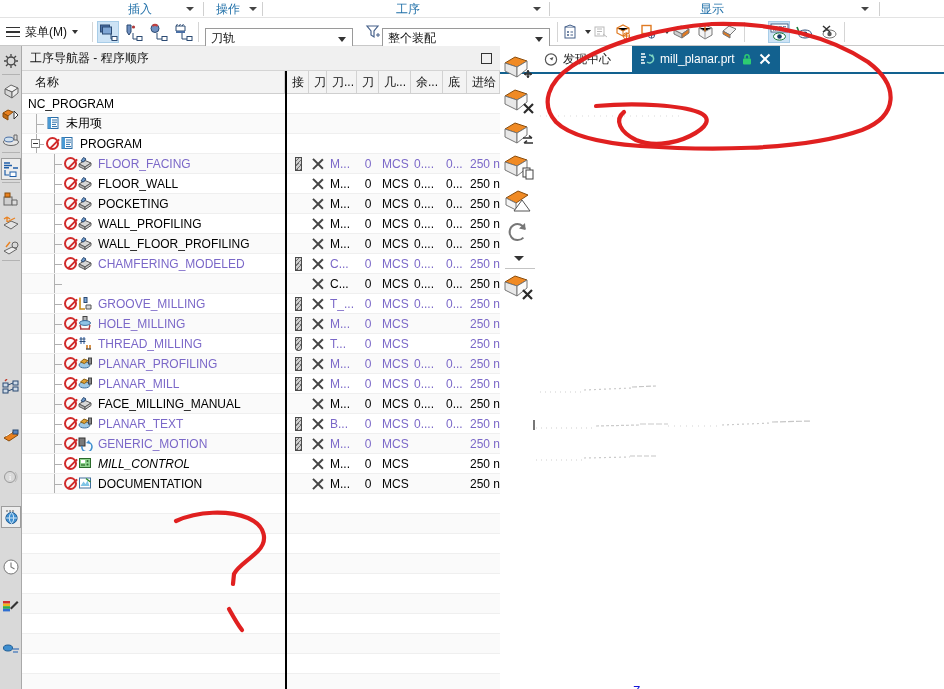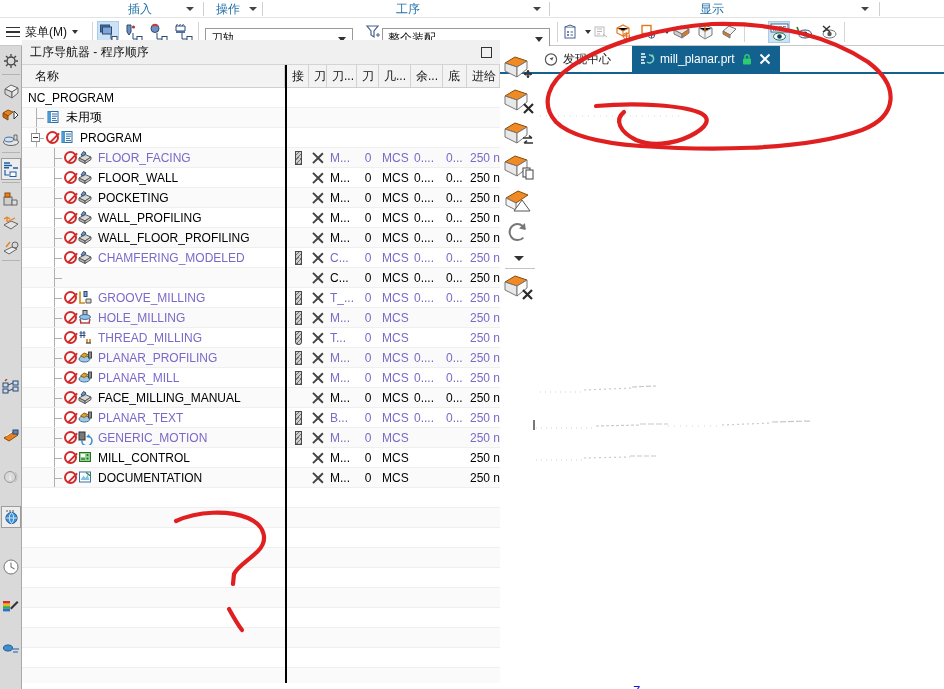--- a/index.html
+++ b/index.html
@@ -77,21 +77,21 @@
   }
   .resicon {
     position: absolute; left: 1px; width: 20px; height: 22px;
     display: flex; align-items: center; justify-content: center;
   }
   .resicon.active { background: #ededed; border: 1px solid #9d9d9d; }
   .res-sep { position: absolute; left: 2px; width: 18px; height: 1px; background: #b3b3b3; }
 
   
   .nav-panel {
-    position: absolute; left: 22px; top: 40px; width: 478px; height: 643px;
+    position: absolute; left: 22px; top: 46px; width: 478px; height: 643px;
     background: #ffffff;
   }
   .nav-title {
     position: absolute; left: 0; top: 0; width: 478px; height: 25px;
     background: #f0f0f0; border-bottom: 1px solid #d4d4d4;
     display: flex; align-items: center;
   }
   .nav-title-text { margin-left: 8px; font-size: 12px; color: #111; }
   .pin-box {
     position: absolute; right: 8px; top: 7px; width: 11px; height: 11px;
@@ -1073,21 +1073,21 @@
           <div class="cell" style="left: 360px; width: 32px; color: rgb(123, 104, 200);">
             <span>MCS</span>
           </div>
           <div class="cell" style="left: 448px; width: 33px; color: rgb(123, 104, 200);">
             <span>250 n</span>
           </div>
         </div>
         <div class="grow" style="top: 360px;">
           <div class="tline v" style="left: 32px; top: 0px; height: 19px;"></div>
           <div class="tline h" style="left: 32px; top: 10px; width: 8px;"></div>
-          <div class="cell" style="left: 42px; width: 219px;">
+          <div class="cell" style="left: 42px; width: 219px; font-style: italic;">
             <span class="noentry" style="margin-right: 1px;"></span>
             <svg width="15" height="15" viewBox="0 0 15 15" style="margin-right: 3px;">
               <rect x="1.5" y="2.5" width="11" height="9" fill="#8fd48f" stroke="#2a6a2a"></rect>
               <rect x="3" y="4" width="4" height="3" fill="#ffffff"></rect>
               <circle cx="9.5" cy="5" r="1" fill="#2a6a2a"></circle>
               <circle cx="9.5" cy="8.5" r="1" fill="#2a6a2a"></circle>
               <path d="M3 9 L7 9" stroke="#2a6a2a" stroke-width="1.2"></path>
             </svg>
             <span class="nm" style="margin-left: 2px;">MILL_CONTROL</span>
           </div>

